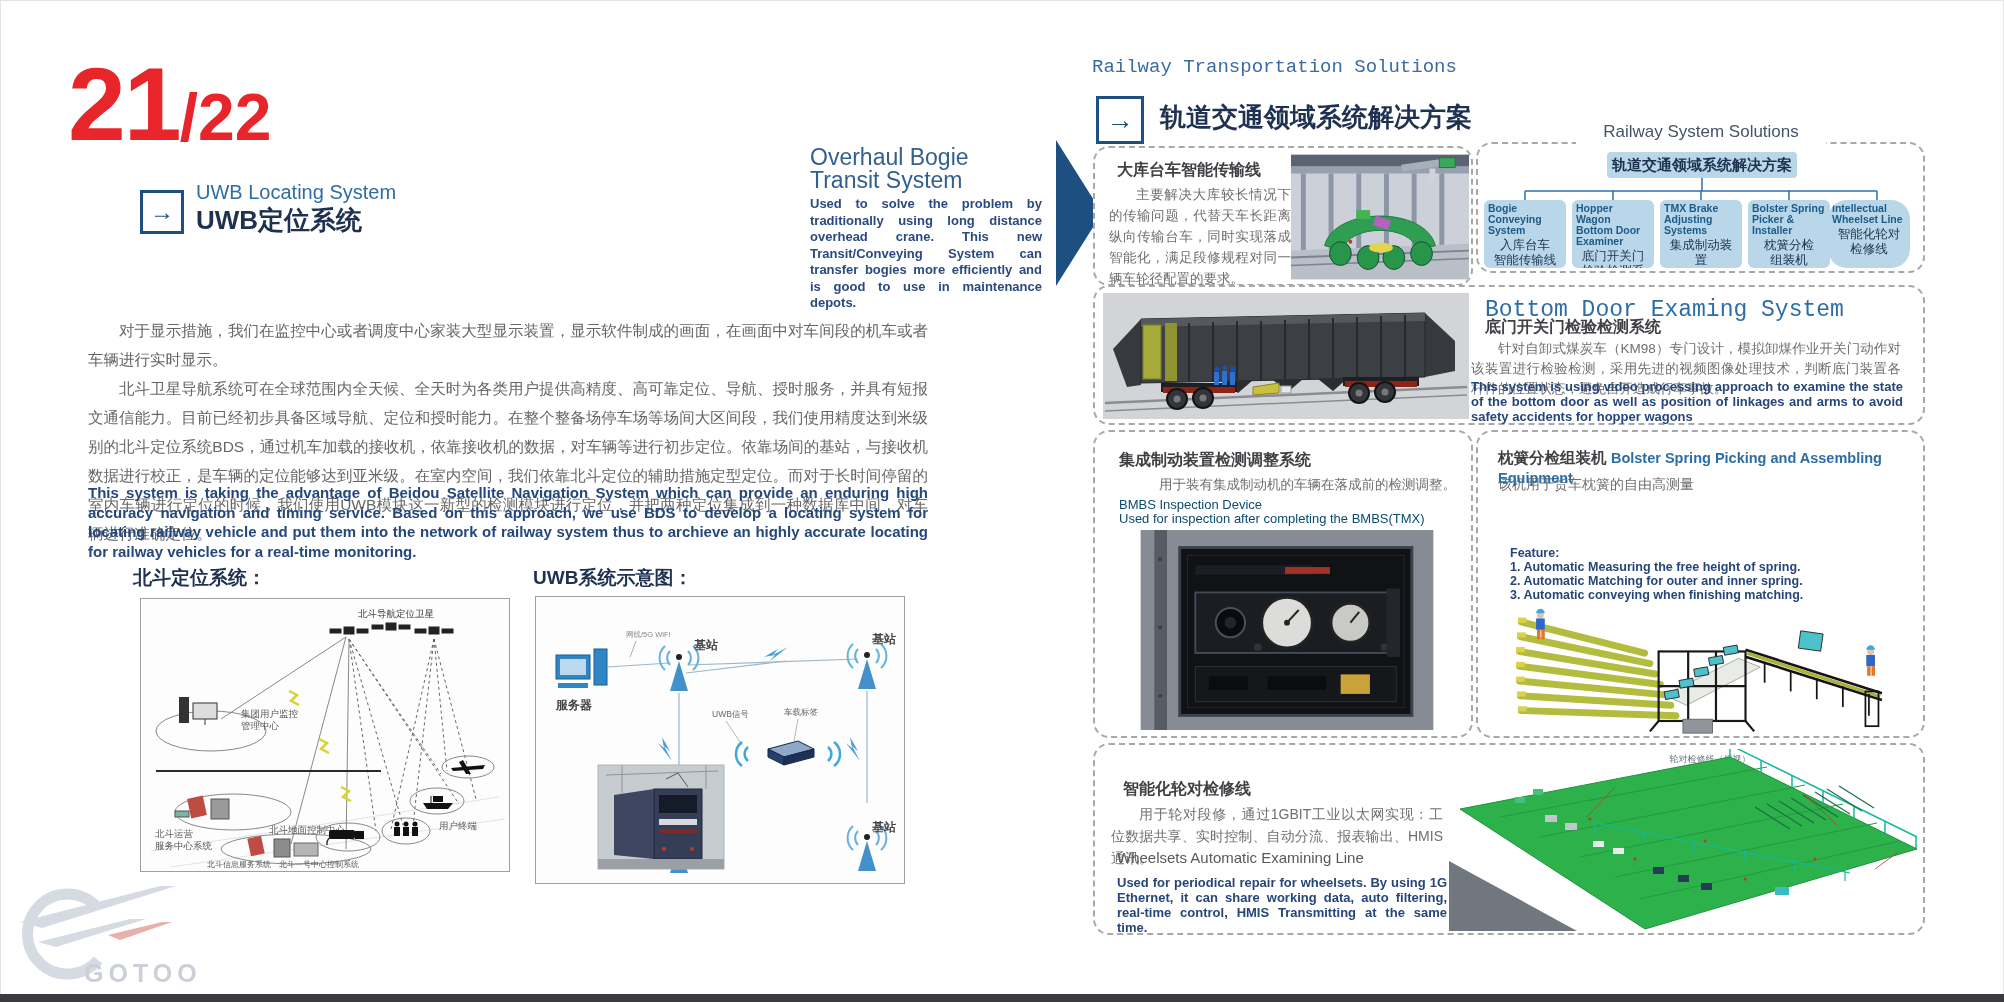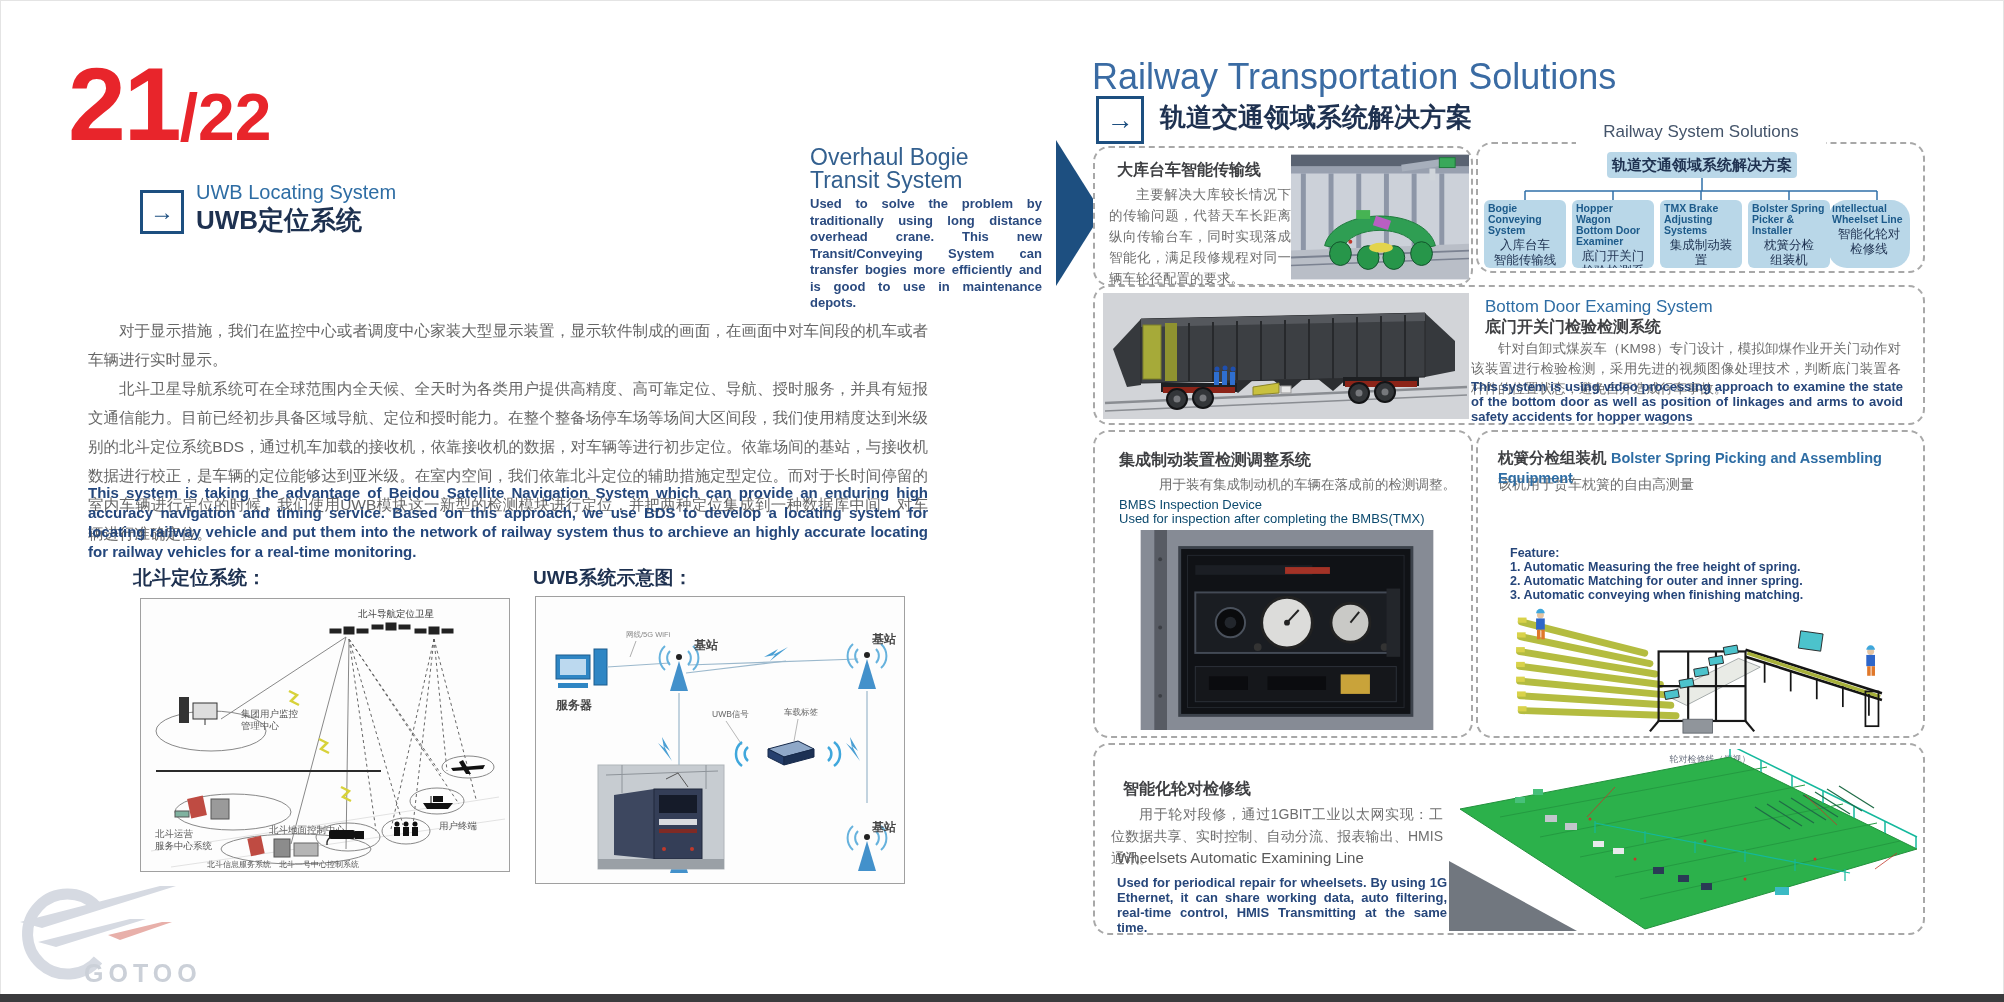--- a/index.html
+++ b/index.html
@@ -18,27 +18,27 @@
   .uwb-zh{left:196px;top:203px;font-size:26px;font-weight:bold;color:#1e3150;}
   .para-zh{left:88px;top:316px;width:840px;font-size:15.5px;line-height:29px;color:#666;text-align:justify;}
   .para-zh p{margin:0;text-indent:2em;}
   .para-en{left:88px;top:483px;width:840px;font-size:15px;line-height:19.5px;color:#24477c;font-weight:bold;text-align:justify;}
   .diag-title{font-size:19px;font-weight:bold;color:#1e3150;}
   .diagbox{border:1px solid #a0a0a0;background:#fdfdfd;}
   
   .ov-title{left:810px;top:146px;width:250px;font-size:23px;line-height:23px;color:#33608f;}
   .ov-body{left:810px;top:196px;width:232px;font-size:13px;line-height:16.5px;color:#2a4a7f;font-weight:bold;text-align:justify;}
   
-  .rts-en{left:1092px;top:56px;font-size:36px;color:#3a6ba3;}
+  .rts-en{left:1092px;top:56px;font-size:19px;color:#3a6ba3;font-family:Liberation Mono, monospace;}
   .rts-zh{left:1160px;top:100px;font-size:26px;font-weight:bold;color:#1e3150;}
   .rss-label{left:1576px;top:120px;width:250px;text-align:center;font-size:17px;color:#44546a;background:#fff;z-index:5;padding:2px 0;}
   
   .panel{border:2px dashed #a8a8a8;border-radius:16px;background:#fff;box-sizing:border-box;}
   .p-title-zh{font-size:16px;font-weight:bold;color:#3f4043;}
-  .p-title-en{font-size:17px;color:#2e6da4;}
+  .p-title-en{font-size:23px;color:#2e6da4;font-family:Liberation Mono, monospace;}
   .p-body{font-size:13.5px;line-height:21px;color:#6f6f6f;text-align:justify;}
   .p-body-en{font-size:13px;line-height:15px;color:#26467a;font-weight:bold;text-align:justify;}
   
   .org-root{position:absolute;left:129px;top:8px;width:190px;height:26px;background:#b9d7e8;border-radius:4px;
             display:flex;align-items:center;justify-content:center;font-size:15px;font-weight:bold;color:#1e3150;}
   .org-child{position:absolute;top:56px;width:82px;height:68px;background:#b9d7e8;border-radius:6px;
              padding:3px 4px;box-sizing:border-box;overflow:hidden;}
   .org-child .en{font-size:10.5px;line-height:11px;font-weight:bold;color:#1c5a8a;}
   .org-child .zh{font-size:12.5px;line-height:15px;color:#1e3150;text-align:center;margin-top:2px;}
   

